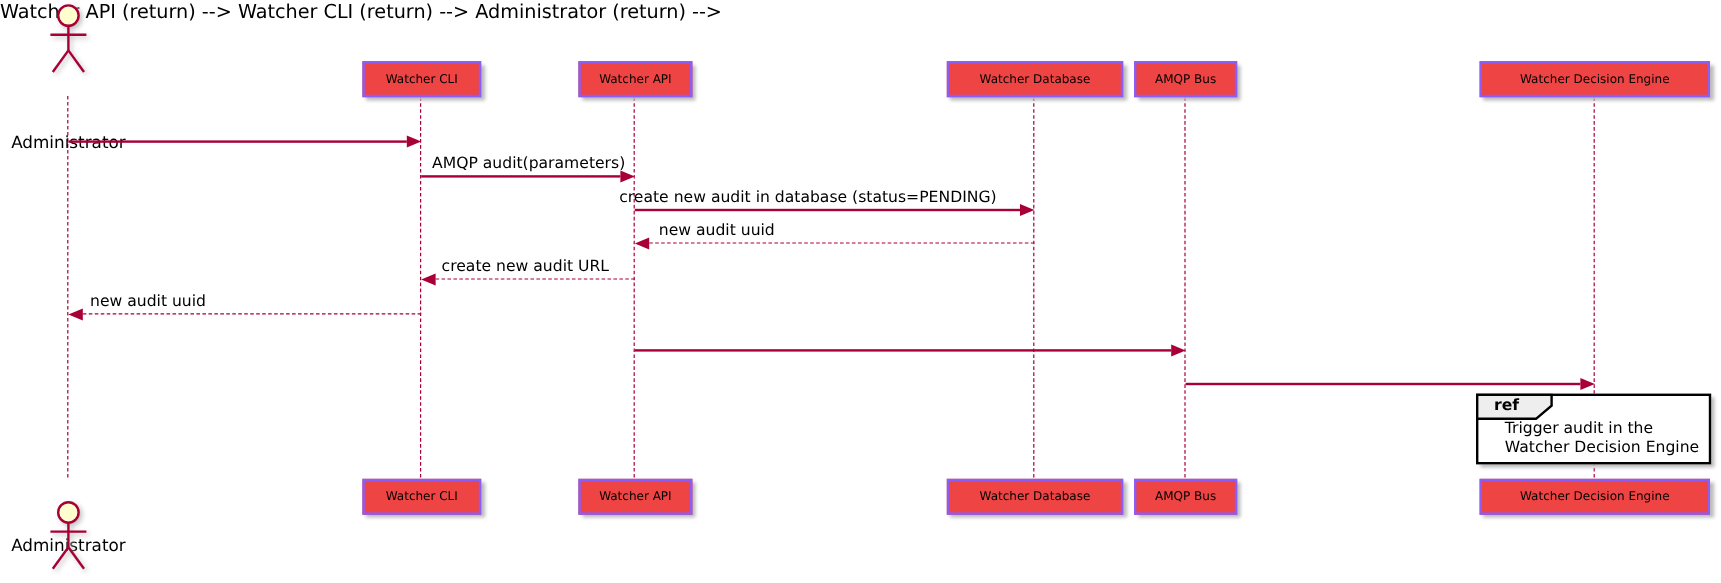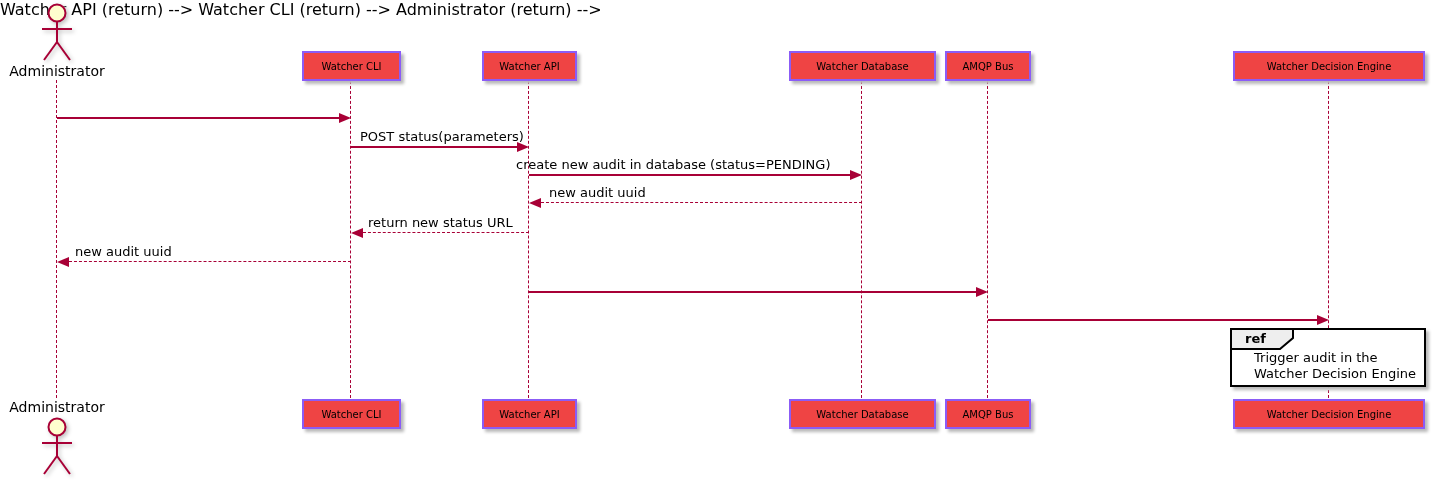--- a/index.html
+++ b/index.html
@@ -7,21 +7,21 @@
     position:relative;width:1434px;height:486px;background:#ffffff;
     font-family:"DejaVu Sans","Liberation Sans",sans-serif;color:#000;
     overflow:hidden;
   }
   .lifeline{position:absolute;width:0;border-left:1px dashed #A80036;}
   .pbox{
     position:absolute;height:26px;background:#ef4444;border:2px solid #8b5cf6;
     display:flex;align-items:center;justify-content:center;
     font-size:10px;white-space:nowrap;box-shadow:3px 3px 3px #b9b9b9;
   }
-  .actor-label{position:absolute;font-size:14px;text-align:center;white-space:nowrap;}
+  .actor-label{position:absolute;font-size:14px;text-align:center;white-space:nowrap;margin-top:48px;}
   .actor-svg{position:absolute;filter:drop-shadow(2px 2px 2px #c0c0c0);}
   .msg-line-solid{position:absolute;height:0;border-top:2px solid #A80036;}
   .msg-line-dashed{position:absolute;height:0;border-top:1px dashed #A80036;}
   .arrow-r{position:absolute;width:0;height:0;border-top:5px solid transparent;
     border-bottom:5px solid transparent;border-left:12px solid #A80036;}
   .arrow-l{position:absolute;width:0;height:0;border-top:5px solid transparent;
     border-bottom:5px solid transparent;border-right:12px solid #A80036;}
   .msg-label{position:absolute;font-size:13px;white-space:nowrap;height:16px;line-height:16px;}
   .ref-box{
     position:absolute;left:1230px;top:328px;width:192px;height:55px;
@@ -76,36 +76,36 @@
   <div class="pbox" style="left:482px;top:399px;width:91px">Watcher API</div>
   <div class="pbox" style="left:789px;top:399px;width:143px">Watcher Database</div>
   <div class="pbox" style="left:945px;top:399px;width:82px">AMQP Bus</div>
   <div class="pbox" style="left:1233px;top:399px;width:188px">Watcher Decision Engine</div>
 
   
   <div class="msg-line-solid" style="left:57px;top:117px;width:282px"></div>
   <div class="arrow-r" style="left:339px;top:113px"></div>
 
   
-  <div class="msg-label" style="left:360px;top:129px">POST status(parameters)</div>
+  <div class="msg-label" style="left:360px;top:129px">AMQP audit(parameters)</div>
   <div class="msg-line-solid" style="left:351px;top:146px;width:166px"></div>
   <div class="arrow-r" style="left:517px;top:142px"></div>
 
   
   <div class="msg-label" style="left:516px;top:157px">create new audit in database (status=PENDING)</div>
   <div class="msg-line-solid" style="left:529px;top:174px;width:321px"></div>
   <div class="arrow-r" style="left:850px;top:170px"></div>
 
    Watcher API (return) --&gt;
   <div class="msg-label" style="left:549px;top:185px">new audit uuid</div>
   <div class="msg-line-dashed" style="left:541px;top:202px;width:321px"></div>
   <div class="arrow-l" style="left:529px;top:198px"></div>
 
    Watcher CLI (return) --&gt;
-  <div class="msg-label" style="left:368px;top:215px">return new status URL</div>
+  <div class="msg-label" style="left:368px;top:215px">create new audit URL</div>
   <div class="msg-line-dashed" style="left:363px;top:232px;width:166px"></div>
   <div class="arrow-l" style="left:351px;top:228px"></div>
 
    Administrator (return) --&gt;
   <div class="msg-label" style="left:75px;top:244px">new audit uuid</div>
   <div class="msg-line-dashed" style="left:69px;top:261px;width:282px"></div>
   <div class="arrow-l" style="left:57px;top:257px"></div>
 
   
   <div class="msg-line-solid" style="left:529px;top:291px;width:447px"></div>

